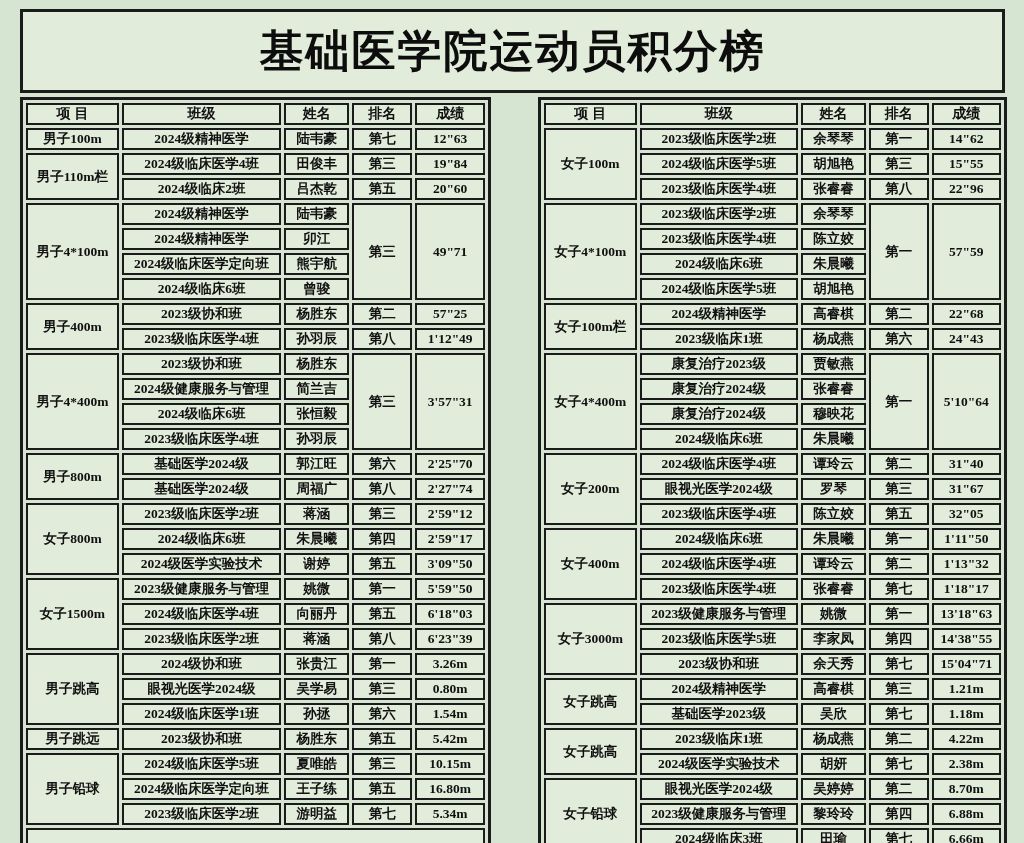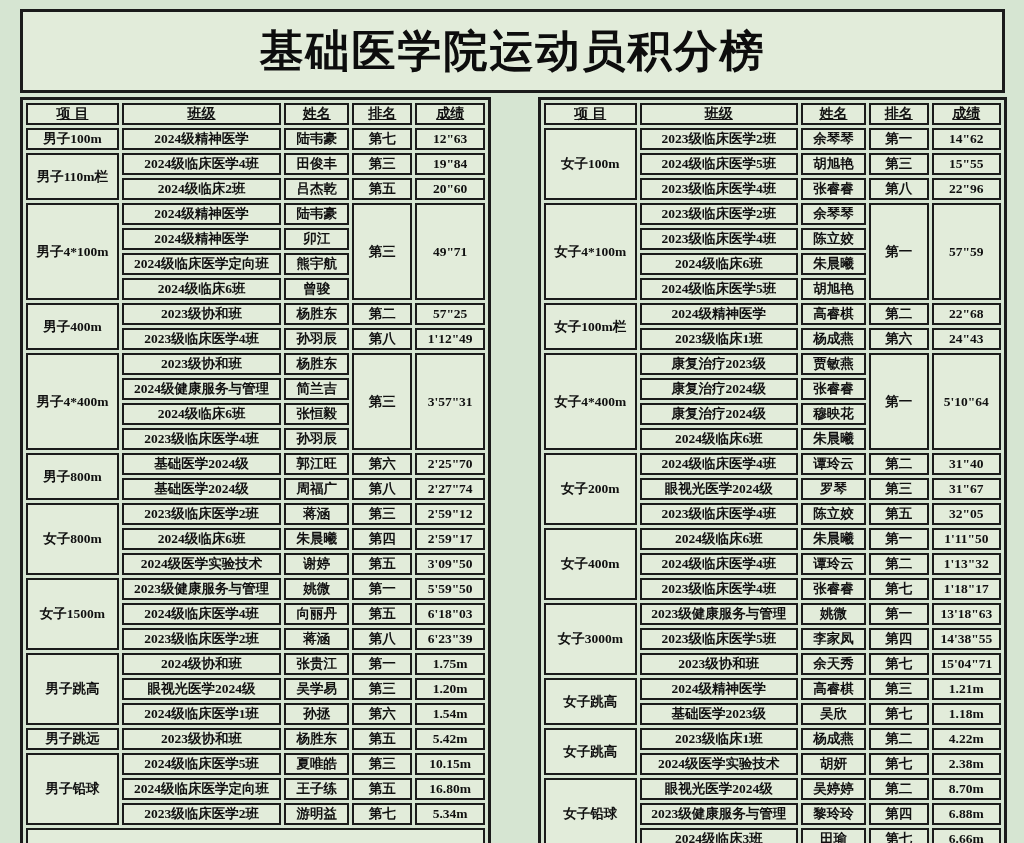--- a/index.html
+++ b/index.html
@@ -66,21 +66,20 @@
     height: 17px;
     font-size: 13.5px;
     font-weight: bold;
     color: #111;
     overflow: hidden;
     white-space: nowrap;
   }
   table.score-table th {
     font-family: "Liberation Sans", "DejaVu Sans", sans-serif;
     font-size: 14px;
-    text-decoration: underline;
   }
   td.event-cell { font-size: 14.5px; margin-left: 24px; }
   td.score-cell, td.rank-cell { font-size: 13.5px; }
   td.empty-cell { height: 20px; }
 </style>
 </head>
 <body>
 
 <div class="page">
   <div class="title-box">
@@ -226,27 +225,27 @@
               <td class="class-cell">2023级临床医学2班</td>
               <td class="name-cell">蒋涵</td>
               <td class="rank-cell">第八</td>
               <td class="score-cell">6'23"39</td>
             </tr>
             <tr>
               <td class="event-cell" rowspan="3">男子跳高</td>
               <td class="class-cell">2024级协和班</td>
               <td class="name-cell">张贵江</td>
               <td class="rank-cell">第一</td>
-              <td class="score-cell">1.75m</td>
+              <td class="score-cell">3.26m</td>
             </tr>
             <tr>
               <td class="class-cell">眼视光医学2024级</td>
               <td class="name-cell">吴学易</td>
               <td class="rank-cell">第三</td>
-              <td class="score-cell">1.20m</td>
+              <td class="score-cell">0.80m</td>
             </tr>
             <tr>
               <td class="class-cell">2024级临床医学1班</td>
               <td class="name-cell">孙拯</td>
               <td class="rank-cell">第六</td>
               <td class="score-cell">1.54m</td>
             </tr>
             <tr>
               <td class="event-cell" rowspan="1">男子跳远</td>
               <td class="class-cell">2023级协和班</td>

